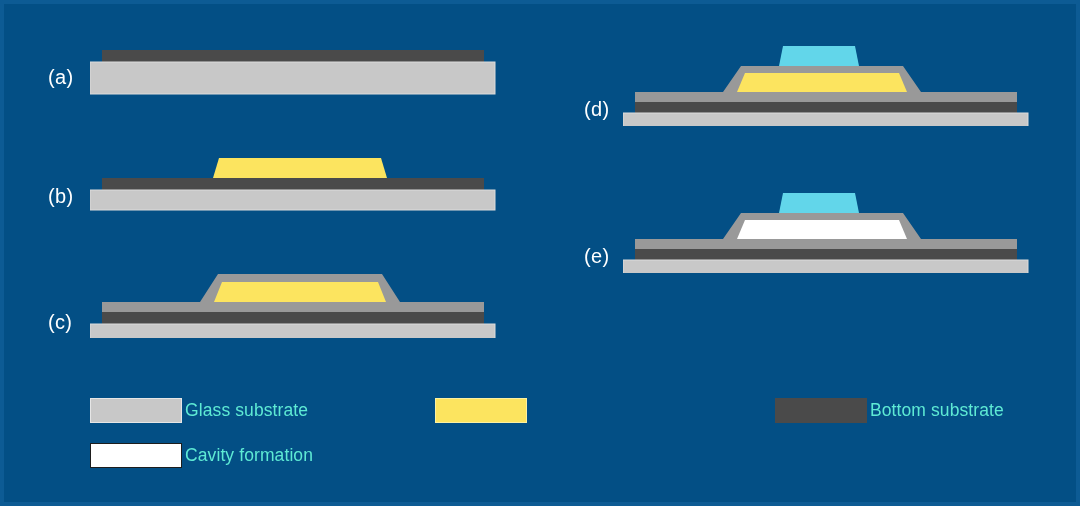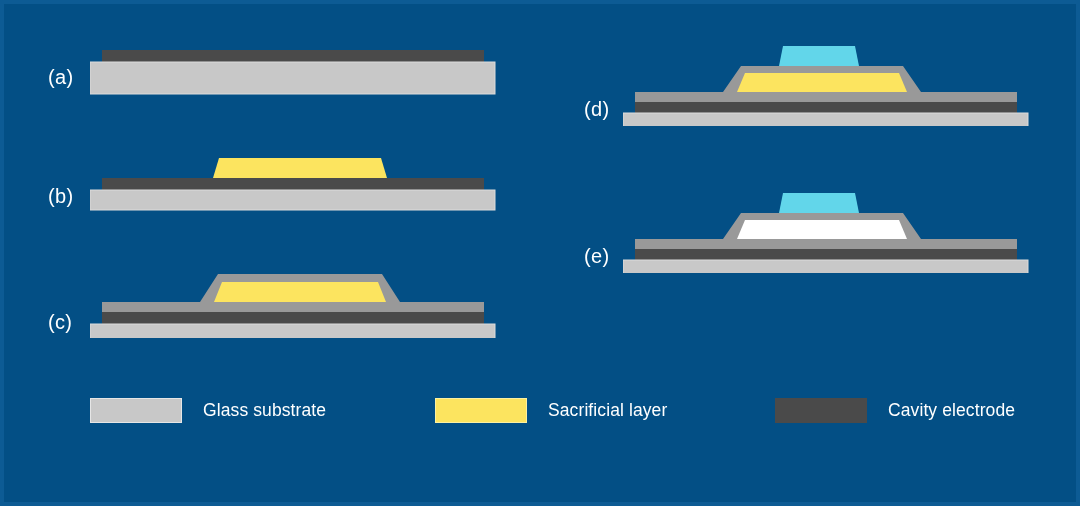--- a/index.html
+++ b/index.html
@@ -49,23 +49,23 @@
     align-items: center;
     height: 36px;
   }
   .legend-swatch {
     width: 92px;
     height: 25px;
     box-sizing: border-box;
     flex: none;
   }
   .legend-text {
-    color: #ffffff;
+    color: #5eead4;
     font-size: 17.5px;
-    margin-left: 21px;
+    margin-left: 3px;
     white-space: nowrap;
     letter-spacing: 0.1px;
   }
 </style>
 </head>
 <body>
 
 <div id="figure-root">
 
   <span class="panel-label" style="left:44px; top:62px;">(a)</span>
@@ -133,26 +133,29 @@
 
   <div class="legend">
 
     <div class="legend-item">
       <span class="legend-swatch" style="background:#c8c8c8; border:1px solid #e6e6e6;"></span>
       <span class="legend-text">Glass substrate</span>
     </div>
 
     <div class="legend-item">
       <span class="legend-swatch" style="background:#fce45f; border:1px solid #fdf0a0;"></span>
-      <span class="legend-text">Sacrificial layer</span>
     </div>
 
 
     <div class="legend-item">
       <span class="legend-swatch" style="background:#4a4a4a; border:1px solid #4a4a4a;"></span>
-      <span class="legend-text">Cavity electrode</span>
+      <span class="legend-text">Bottom substrate</span>
     </div>
 
 
+    <div class="legend-item">
+      <span class="legend-swatch" style="background:#ffffff; border:1.5px solid #1d1d1d;"></span>
+      <span class="legend-text">Cavity formation</span>
+    </div>
 
   </div>
 
 </div>
 
 </body></html>

